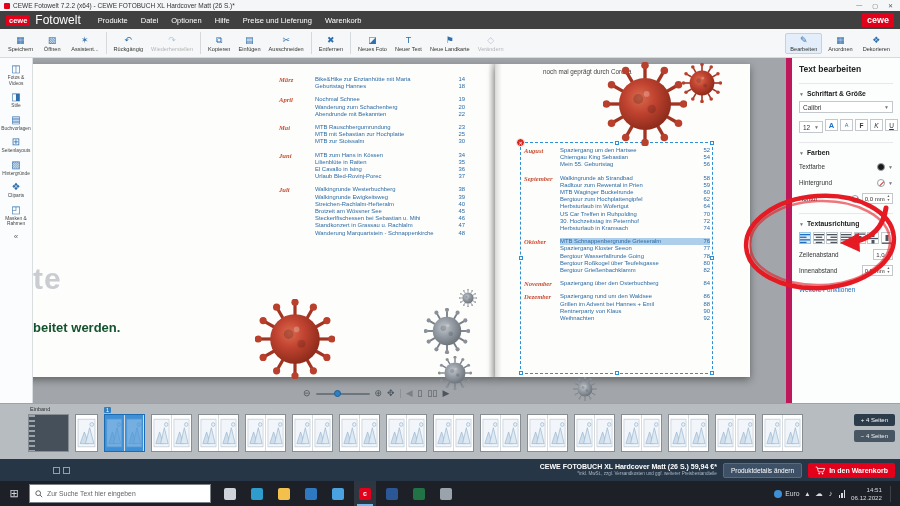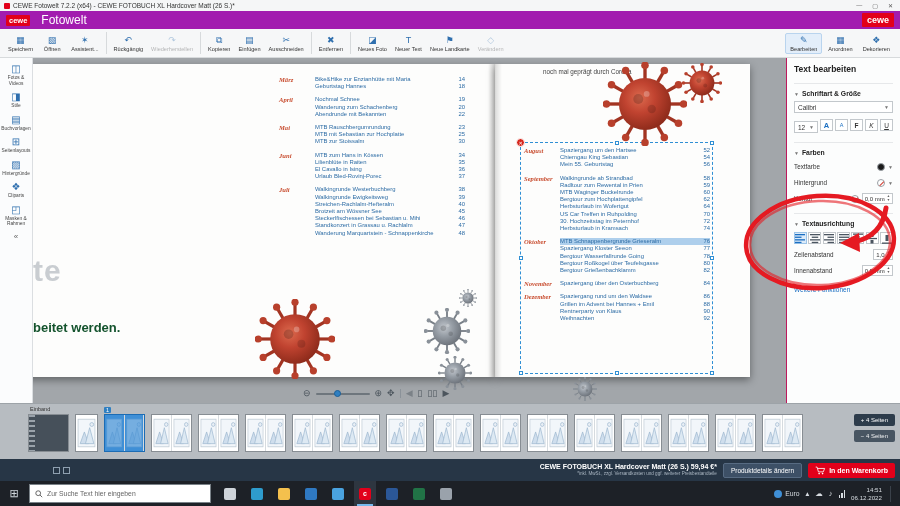--- a/index.html
+++ b/index.html
@@ -7,21 +7,21 @@
 body{font-family:"Liberation Sans",sans-serif;background:#000;position:relative}
 .app{width:900px;height:506px;display:flex;flex-direction:column;position:relative}
 
 
 .titlebar{height:11px;background:#f5f6f7;display:flex;align-items:center;padding:0 4px;gap:3px;font-size:6.5px;color:#333;flex:none}
 .t-ico{width:6px;height:6px;background:#e2001a;border-radius:1px;flex:none}
 .t-text{white-space:nowrap}
 .t-controls{margin-left:auto;display:flex;gap:10px;font-size:6px;color:#555;padding-right:3px}
 
 
-.menubar{height:18px;background:#a21caf;display:flex;align-items:center;padding:0 6px;gap:11px;flex:none}
+.menubar{height:18px;background:#404040;display:flex;align-items:center;padding:0 6px;gap:5px;flex:none}
 .brand-box{background:#e2001a;color:#fff;font-weight:bold;font-size:7.5px;padding:1px 3px;border-radius:1px}
 .brand-text{color:#fff;font-size:12px}
 .menu-items{display:flex;gap:13px;margin-left:12px}
 .menu-item{color:#fff;font-size:7.5px;white-space:nowrap}
 .brand-box.right{margin-left:auto;font-size:9px;padding:2px 5px}
 
 
 .toolbar{height:29px;background:#f6f7f8;border-bottom:1px solid #d7dadc;display:flex;align-items:stretch;padding:0 4px;flex:none}
 .tb-left,.tb-right{display:flex;align-items:center}
 .tb-right{margin-left:auto;gap:2px;padding-right:2px}
@@ -39,21 +39,21 @@
 .side-item .sicon{font-size:10px;color:#2f6fae;line-height:10px}
 .side-item .slabel{font-size:4.8px;color:#444;text-align:center;line-height:1.15;padding:0 1px}
 .collapse{margin-top:2px;font-size:8px;color:#666}
 
 
 .canvas{flex:1;position:relative;background:#a2a6aa;overflow:hidden}
 .page{position:absolute;background:#fdfdfc;box-shadow:0 3px 8px rgba(0,0,0,.4)}
 .page.left{left:-50px;top:6px;width:512px;height:313px}
 .page.right{left:462px;top:6px;width:255px;height:313px}
 .spine{position:absolute;left:455px;top:6px;width:14px;height:313px;background:linear-gradient(90deg,rgba(0,0,0,0),rgba(0,0,0,.16) 45%,rgba(80,80,80,.28) 50%,rgba(0,0,0,.12) 55%,rgba(0,0,0,0))}
-.frag-heading{position:absolute;left:50px;top:190px;font-size:30px;font-weight:bold;color:#c9cdd1;letter-spacing:1px}
+.frag-heading{position:absolute;left:50px;top:198px;font-size:30px;font-weight:bold;color:#c9cdd1;letter-spacing:1px}
 .frag-sub{position:absolute;left:50px;top:256px;font-size:13px;font-weight:bold;color:#14532d}
 .toc{font-size:5.9px;color:#2d6ca5}
 #left-toc{position:absolute;left:296px;top:12px;width:186px}
 .toc-group{display:flex;margin-bottom:6px}
 .toc-month{width:36px;flex:none;font-family:"Liberation Serif",serif;font-style:italic;font-weight:bold;font-size:6.6px;color:#c94f32}
 .toc-lines{flex:1;min-width:0}
 .toc-line{display:flex;line-height:7.2px;white-space:nowrap}
 .toc-line .tt{flex:1;overflow:hidden}
 .toc-line .tp{width:13px;text-align:right;flex:none}
 .toc-line.sel{background:#aecfec}
@@ -67,21 +67,21 @@
 .red-handle{position:absolute;left:-5px;top:-5px;width:9px;height:9px;border-radius:50%;background:#d6281e;color:#fff;font-size:5px;display:flex;align-items:center;justify-content:center;border:1px solid #fff}
 .virus{position:absolute}
 .zoombar{position:absolute;left:270px;bottom:3px;display:flex;align-items:center;gap:5px;height:13px}
 .z-ico{font-size:9px;color:#4c555d;line-height:1}
 .z-ico.dim{opacity:.45}
 .z-slider{width:54px;height:2px;background:#6e767d;position:relative;border-radius:1px}
 .z-knob{position:absolute;top:-3px;width:7px;height:7px;border-radius:50%;background:#2f7fc1;border:1px solid #1b5e96}
 .z-sep{width:1px;height:9px;background:#8b9299}
 
 
-.panel{width:114px;background:#fcfdfd;border-left:1px solid #be185d;padding:6px 7px;font-size:6.5px;color:#333;flex:none;position:relative}
+.panel{width:114px;background:#fcfdfd;border-left:6px solid #be185d;padding:6px 7px;font-size:6.5px;color:#333;flex:none;position:relative}
 .panel-title{font-size:8.5px;font-weight:bold;color:#222;margin-bottom:7px}
 .sec-head{display:flex;align-items:center;gap:3px;font-size:6.8px;font-weight:bold;color:#222;border-top:1px solid #e6e8ea;margin-top:9px;padding-top:6px}
 .chev{font-size:5px;color:#777}
 .pselect{margin-top:4px;height:12px;border:1px solid #c3c8cc;background:#fff;display:flex;align-items:center;justify-content:space-between;padding:0 3px;font-size:6.5px}
 .size-row{display:flex;gap:2px;margin-top:4px;align-items:center}
 .pselect.size{width:24px;flex:none}
 .fmt-btn{width:13px;height:12px;border:1px solid #c3c8cc;background:#fff;display:flex;align-items:center;justify-content:center;font-size:6.5px;color:#333}
 .fmt-btn.big{color:#1b6fc2;font-weight:bold;font-size:7.5px}
 .fmt-btn.small{color:#1b6fc2;font-size:5.5px}
 .fmt-btn.bold{font-weight:bold}
@@ -175,20 +175,28 @@
     <span class="t-controls">
       <span>—</span>
       <span>▢</span>
       <span>✕</span>
     </span>
   </div>
 
   <div class="menubar">
     <span class="brand-box">cewe</span>
     <span class="brand-text">Fotowelt</span>
+    <div id="menu-items" class="menu-items">
+        <span class="menu-item">Produkte</span>
+        <span class="menu-item">Datei</span>
+        <span class="menu-item">Optionen</span>
+        <span class="menu-item">Hilfe</span>
+        <span class="menu-item">Preise und Lieferung</span>
+        <span class="menu-item">Warenkorb</span>
+      </div>
     <span class="brand-box right">cewe</span>
   </div>
 
   <div class="toolbar">
     <div id="toolbar-buttons" class="tb-left">
         <div class="tbtn">
           <span class="ticon">▦</span>
           <span class="tlabel">Speichern</span>
         </div>
         <div class="tbtn">

